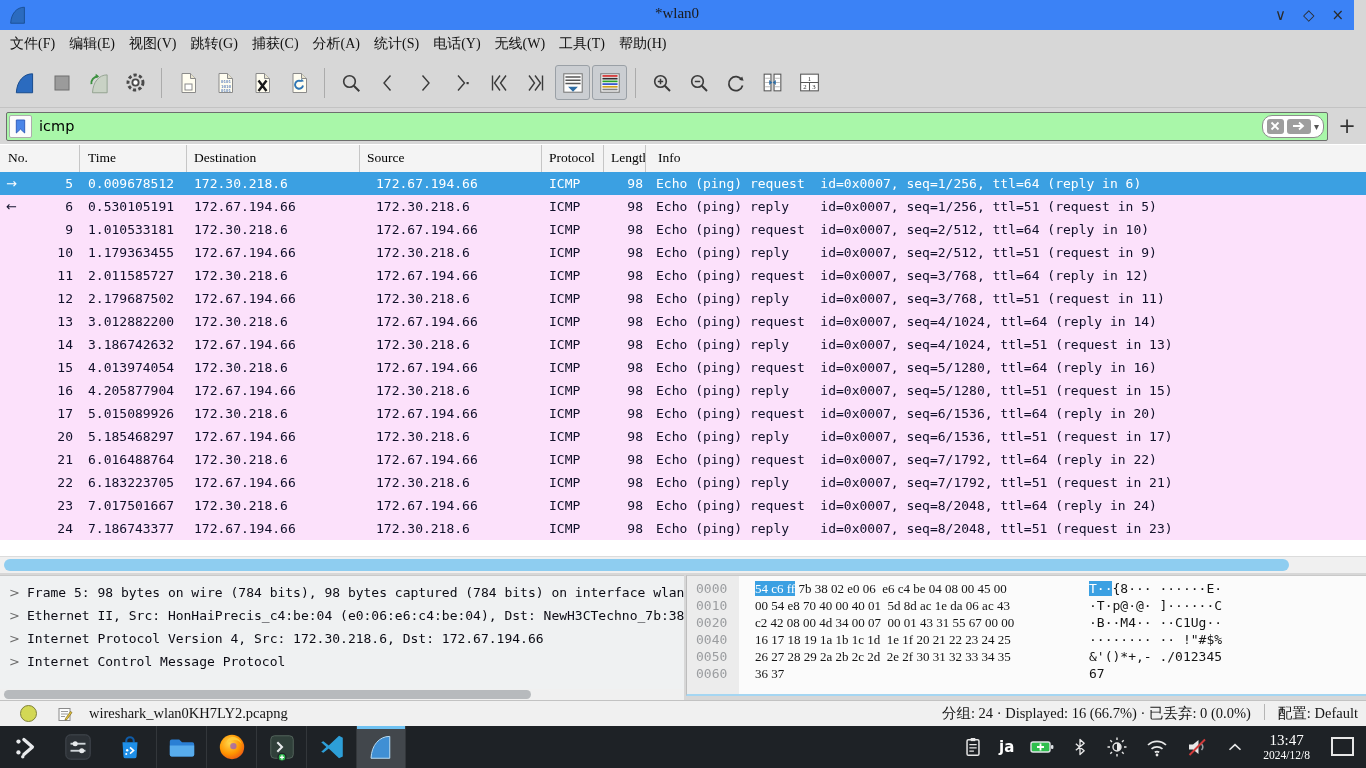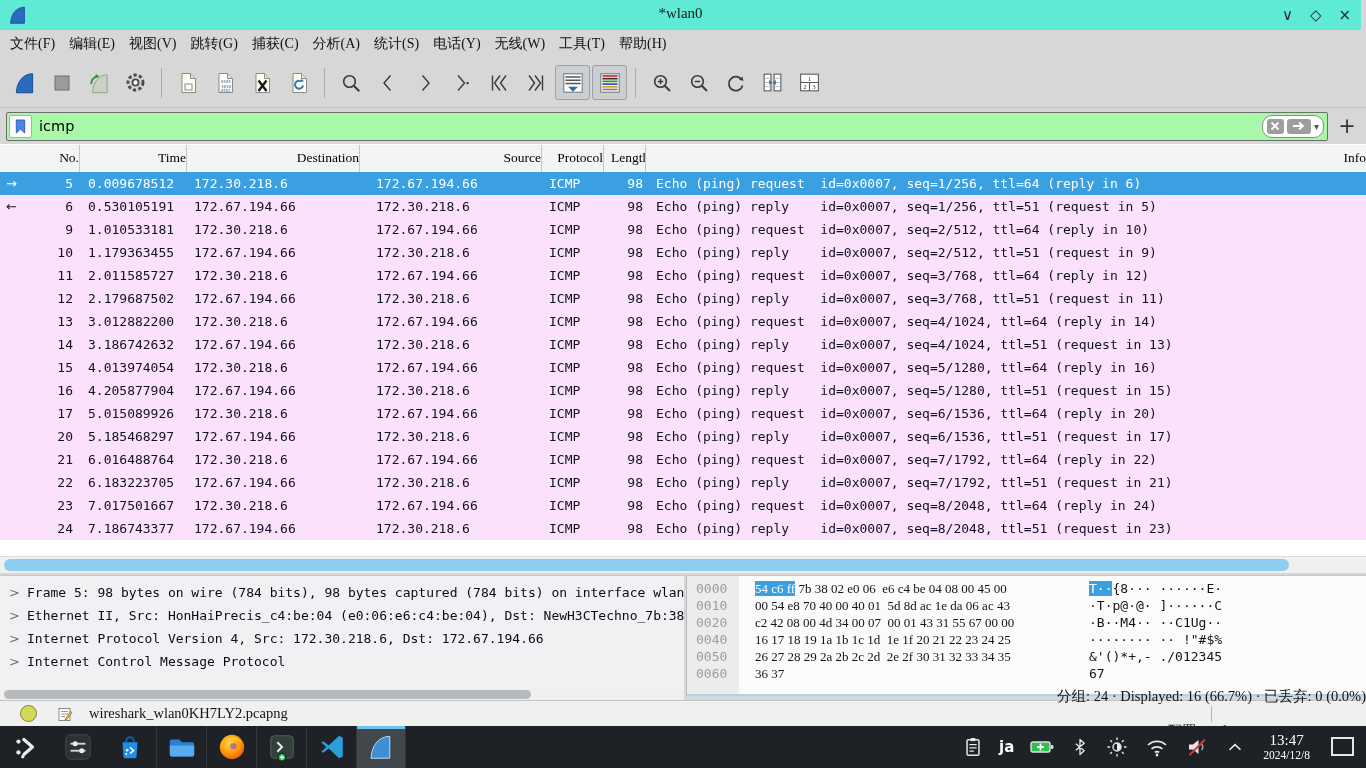--- a/index.html
+++ b/index.html
@@ -1,21 +1,21 @@
 <!DOCTYPE html>
 <html><head>
 <meta charset="utf-8">
 <style>
   html,body{margin:0;padding:0;background:#000;}
   .screen{position:relative;width:1366px;height:768px;background:#d7d7d7;overflow:hidden;
           font-family:"Liberation Serif",serif;color:#111;}
   svg{display:block;}
 
   
-  .titlebar{position:absolute;top:0;left:0;right:5px;height:30px;background:#5eead4;}
+  .titlebar{position:absolute;top:0;left:0;right:12px;height:30px;background:#3b82f6;}
   .title-logo{position:absolute;left:7px;top:4px;}
   .win-title{position:absolute;left:0;right:0;top:5px;text-align:center;font-size:15px;color:#1a1a1a;}
   .winctl{position:absolute;right:10px;top:0;height:30px;display:flex;align-items:center;gap:17px;
           font-size:15px;color:#2a2a2a;font-family:"DejaVu Sans",sans-serif;}
   .winctl span{cursor:default;}
 
   
   .menubar{position:absolute;top:30px;left:0;right:0;height:28px;display:flex;align-items:center;padding-left:3px;}
   .menu-item{font-size:14px;padding:3px 7px;color:#111;}
 
@@ -40,21 +40,21 @@
   .fb{background:#9e9e9e;border-radius:3px;display:flex;align-items:center;justify-content:center;}
   .fb.clear{width:17px;height:15px;}
   .fb.apply{width:24px;height:15px;}
   .caret{font-size:10px;color:#555;font-family:"DejaVu Sans",sans-serif;}
   .plus-btn{width:26px;height:26px;margin-left:6px;font-size:21px;color:#333;display:flex;
             align-items:center;justify-content:center;font-family:"DejaVu Sans",sans-serif;}
 
   
   .pheader{position:absolute;top:144px;left:0;right:0;height:32px;background:#f4f4f4;
            border-top:1px solid #fff;border-bottom:1px solid #b2b2b2;display:flex;
-           font-size:13.5px;color:#000;box-sizing:border-box;text-align:right;}
+           font-size:13.5px;color:#000;box-sizing:border-box;}
   .hcell{border-right:1px solid #c6c6c6;padding-top:5px;box-sizing:border-box;overflow:hidden;white-space:nowrap;}
   .c-no{width:80px;}  .c-time{width:107px;} .c-src{width:182px;} .c-dst{width:173px;}
   .c-proto{width:62px;} .c-len{width:42px;} .c-info{flex:1;}
   .pheader .c-no{padding-left:8px;} .pheader .c-time{padding-left:8px;}
   .pheader .c-src,.pheader .c-dst,.pheader .c-proto{padding-left:7px;}
   .pheader .c-len{padding-left:7px;} .pheader .c-info{padding-left:12px;border-right:none;}
 
   .plist{position:absolute;top:172px;left:0;right:0;height:384px;background:#fff;
          font-family:"DejaVu Sans Mono",monospace;font-size:13px;}
   .prow{display:flex;height:23px;line-height:23px;background:#fce1fb;color:#10102a;white-space:pre;position:relative;}
@@ -88,21 +88,21 @@
   .hbytes{width:326px;padding-left:16px;box-sizing:border-box;color:#141414;flex:none;font-family:Liberation Serif, serif;}
   .hascii{color:#141414;padding-left:24px;}
   .hl{background:#3ba0e2;color:#fff;}
 
   
   .statusbar{position:absolute;top:700px;left:0;right:0;height:26px;background:#f0f0f0;
              border-top:1px solid #c2c2c2;display:flex;align-items:center;font-size:14.5px;color:#141414;box-sizing:border-box;}
   .expert-dot{width:15px;height:15px;border-radius:50%;background:#d3d855;border:1px solid #80803a;margin-left:20px;flex:none;}
   .edit-ico{margin-left:20px;flex:none;}
   .sb-file{margin-left:16px;}
-  .sb-right{margin-left:auto;display:flex;align-items:center;flex-direction:column;}
+  .sb-right{margin-left:auto;display:flex;}
   .sb-stats{color:#141414;}
   .sb-div{width:1px;height:16px;background:#b5b5b5;margin:0 13px;}
   .sb-profile{margin-right:8px;}
 
   
   .taskbar{position:absolute;top:726px;left:0;right:0;height:42px;background:#1e2226;display:flex;align-items:center;}
   .launch{width:52px;height:100%;display:flex;align-items:center;justify-content:center;}
   .apps{display:flex;height:100%;}
   .app-tile{width:50px;height:100%;display:flex;align-items:center;justify-content:center;
             border-left:1px solid #33373b;box-sizing:border-box;}

